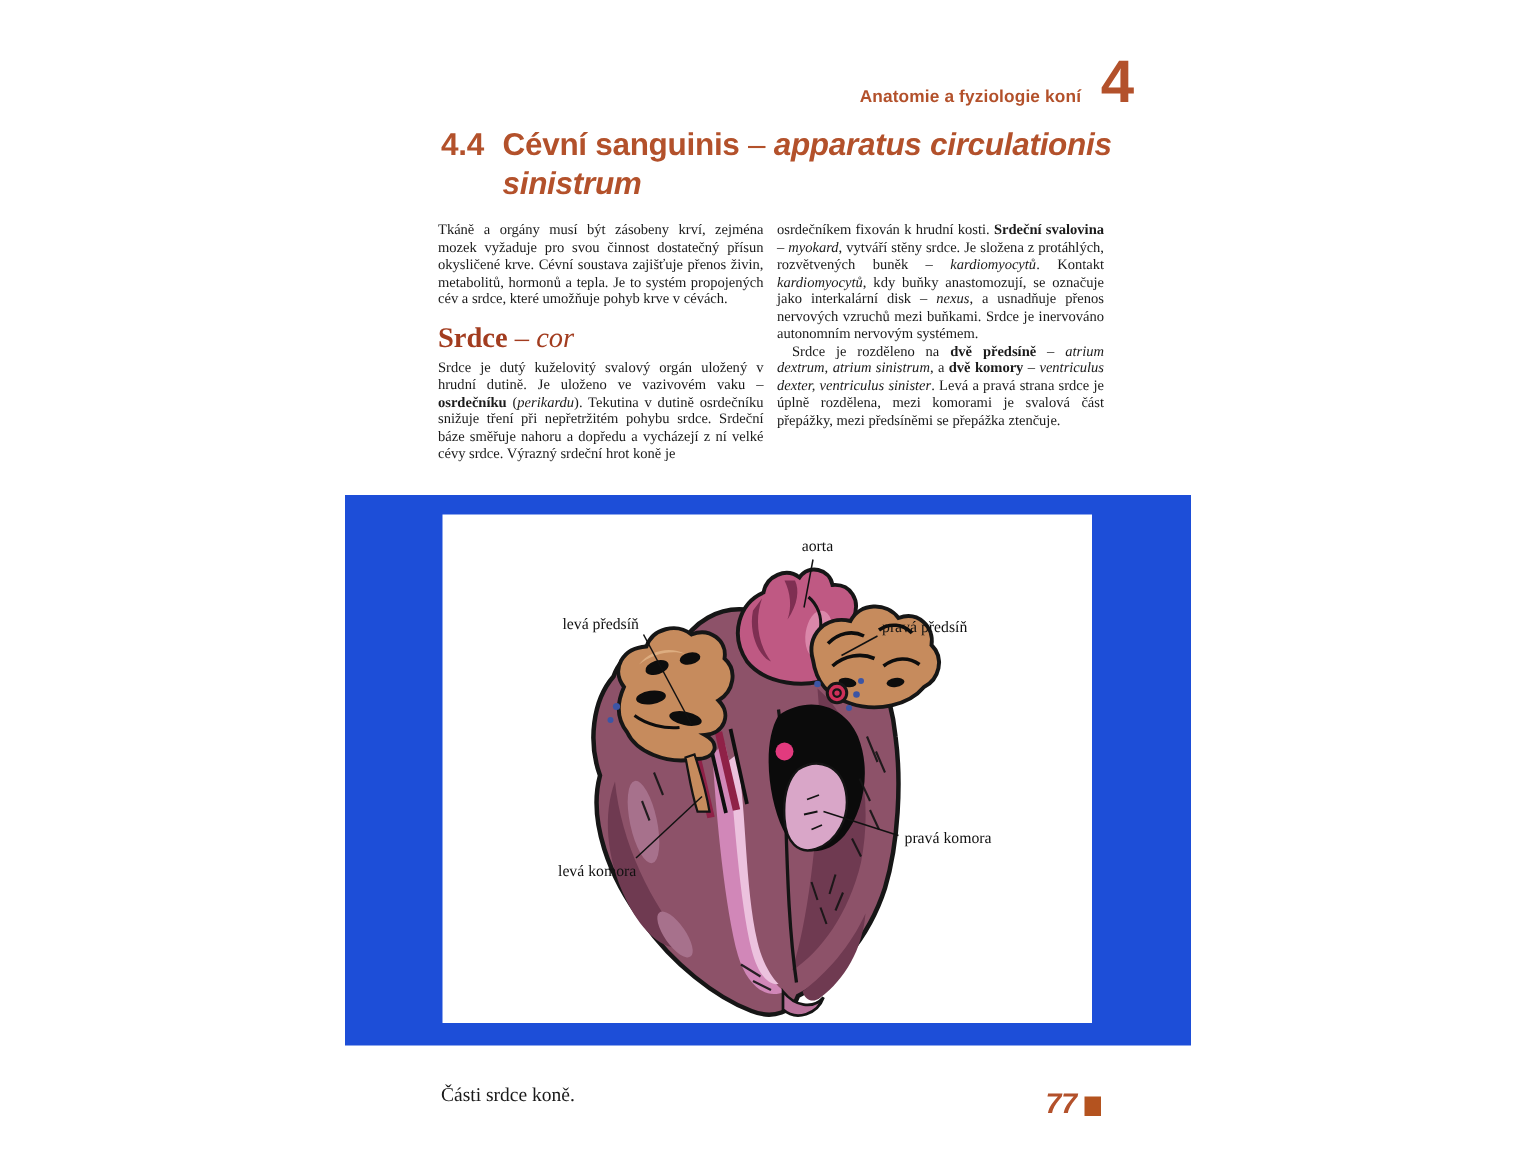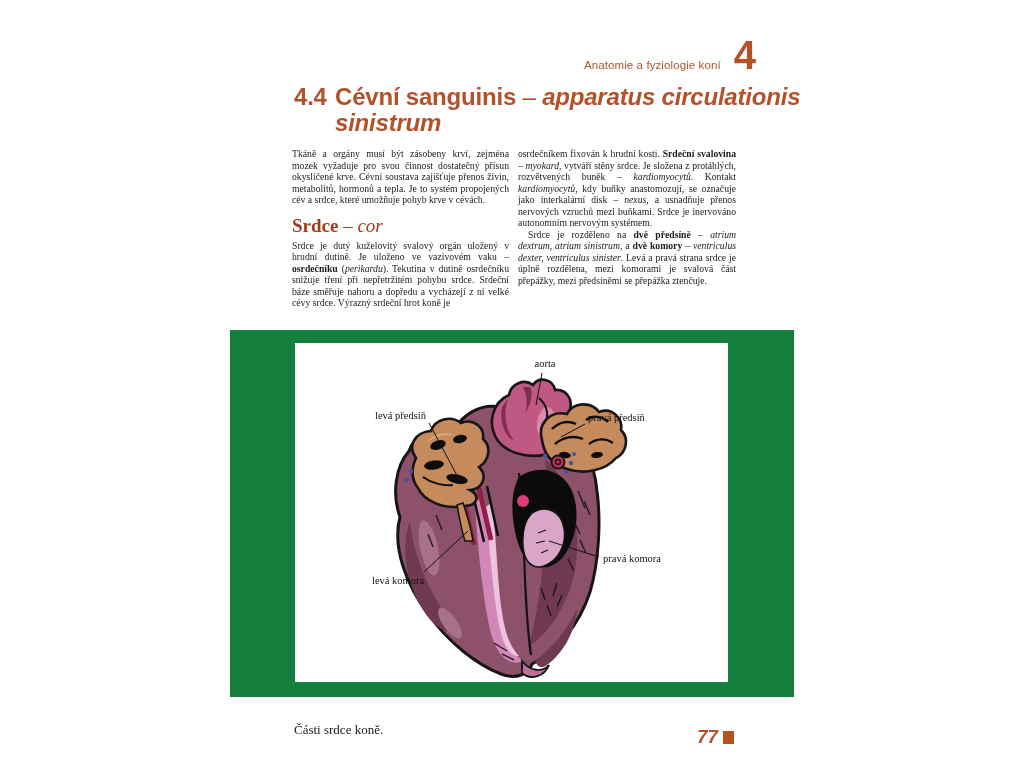--- a/index.html
+++ b/index.html
@@ -3,45 +3,45 @@
 <meta charset="utf-8">
 <style>
   html,body{margin:0;padding:0;background:#ffffff;}
   #page{position:relative;width:1024px;height:768px;background:#ffffff;overflow:hidden;
         font-family:"Liberation Serif","DejaVu Serif",serif;color:#1a1a1a;}
 
   
   #running-head{position:absolute;top:40px;left:0;width:756px;display:flex;
       justify-content:flex-end;align-items:baseline;gap:13px;
       font-family:"Liberation Sans","DejaVu Sans",sans-serif;}
-  #running-title{font-size:11.5px;font-weight:normal;color:#b3512b;letter-spacing:.1px;}
+  #running-title{font-size:11.5px;font-weight:bold;color:#b3512b;letter-spacing:.1px;}
   #chapter-num{font-size:40px;font-weight:bold;color:#b3512b;line-height:30px;}
 
   
   #section-title{position:absolute;left:294px;top:84px;display:flex;
       font-family:"Liberation Sans","DejaVu Sans",sans-serif;
-      font-size:24px;font-weight:bold;color:#b3512b;line-height:26px;letter-spacing:-.2px;}
+      font-size:21px;font-weight:bold;color:#b3512b;line-height:26px;letter-spacing:-.2px;}
   #section-num{width:41px;flex:0 0 41px;}
   #section-text .latin{font-style:italic;}
   #section-text .dash{font-weight:normal;}
 
   
   .col{position:absolute;top:148px;font-size:9.7px;line-height:11.55px;text-align:justify;}
   #col-left{left:292px;width:217px;}
   #col-right{left:518px;width:218px;}
   .col p{margin:0;}
   .indent{text-indent:10px;}
   #srdce-heading{margin:13px 0 7px 0;font-size:19px;line-height:14px;
       color:#a23c1f;text-align:left;}
   #srdce-heading .b{font-weight:bold;}
   #srdce-heading .i{font-style:italic;}
 
   
   #figure-frame{position:absolute;left:230px;top:330px;width:564px;height:367px;
-      background:#15803d;}
+      background:#1d4ed8;}
   #figure-canvas{position:absolute;left:65px;top:13px;width:433px;height:339px;
       background:#ffffff;}
   #figure-canvas svg{display:block;}
   .fig-label{font-family:"Liberation Serif","DejaVu Serif",serif;font-size:10.5px;fill:#111;}
 
   #figure-caption{position:absolute;left:294px;top:722px;font-size:13px;color:#1a1a1a;}
 
   
   #footer{position:absolute;left:697px;top:726px;display:flex;align-items:center;gap:5px;}
   #page-number{font-family:"Liberation Sans","DejaVu Sans",sans-serif;

